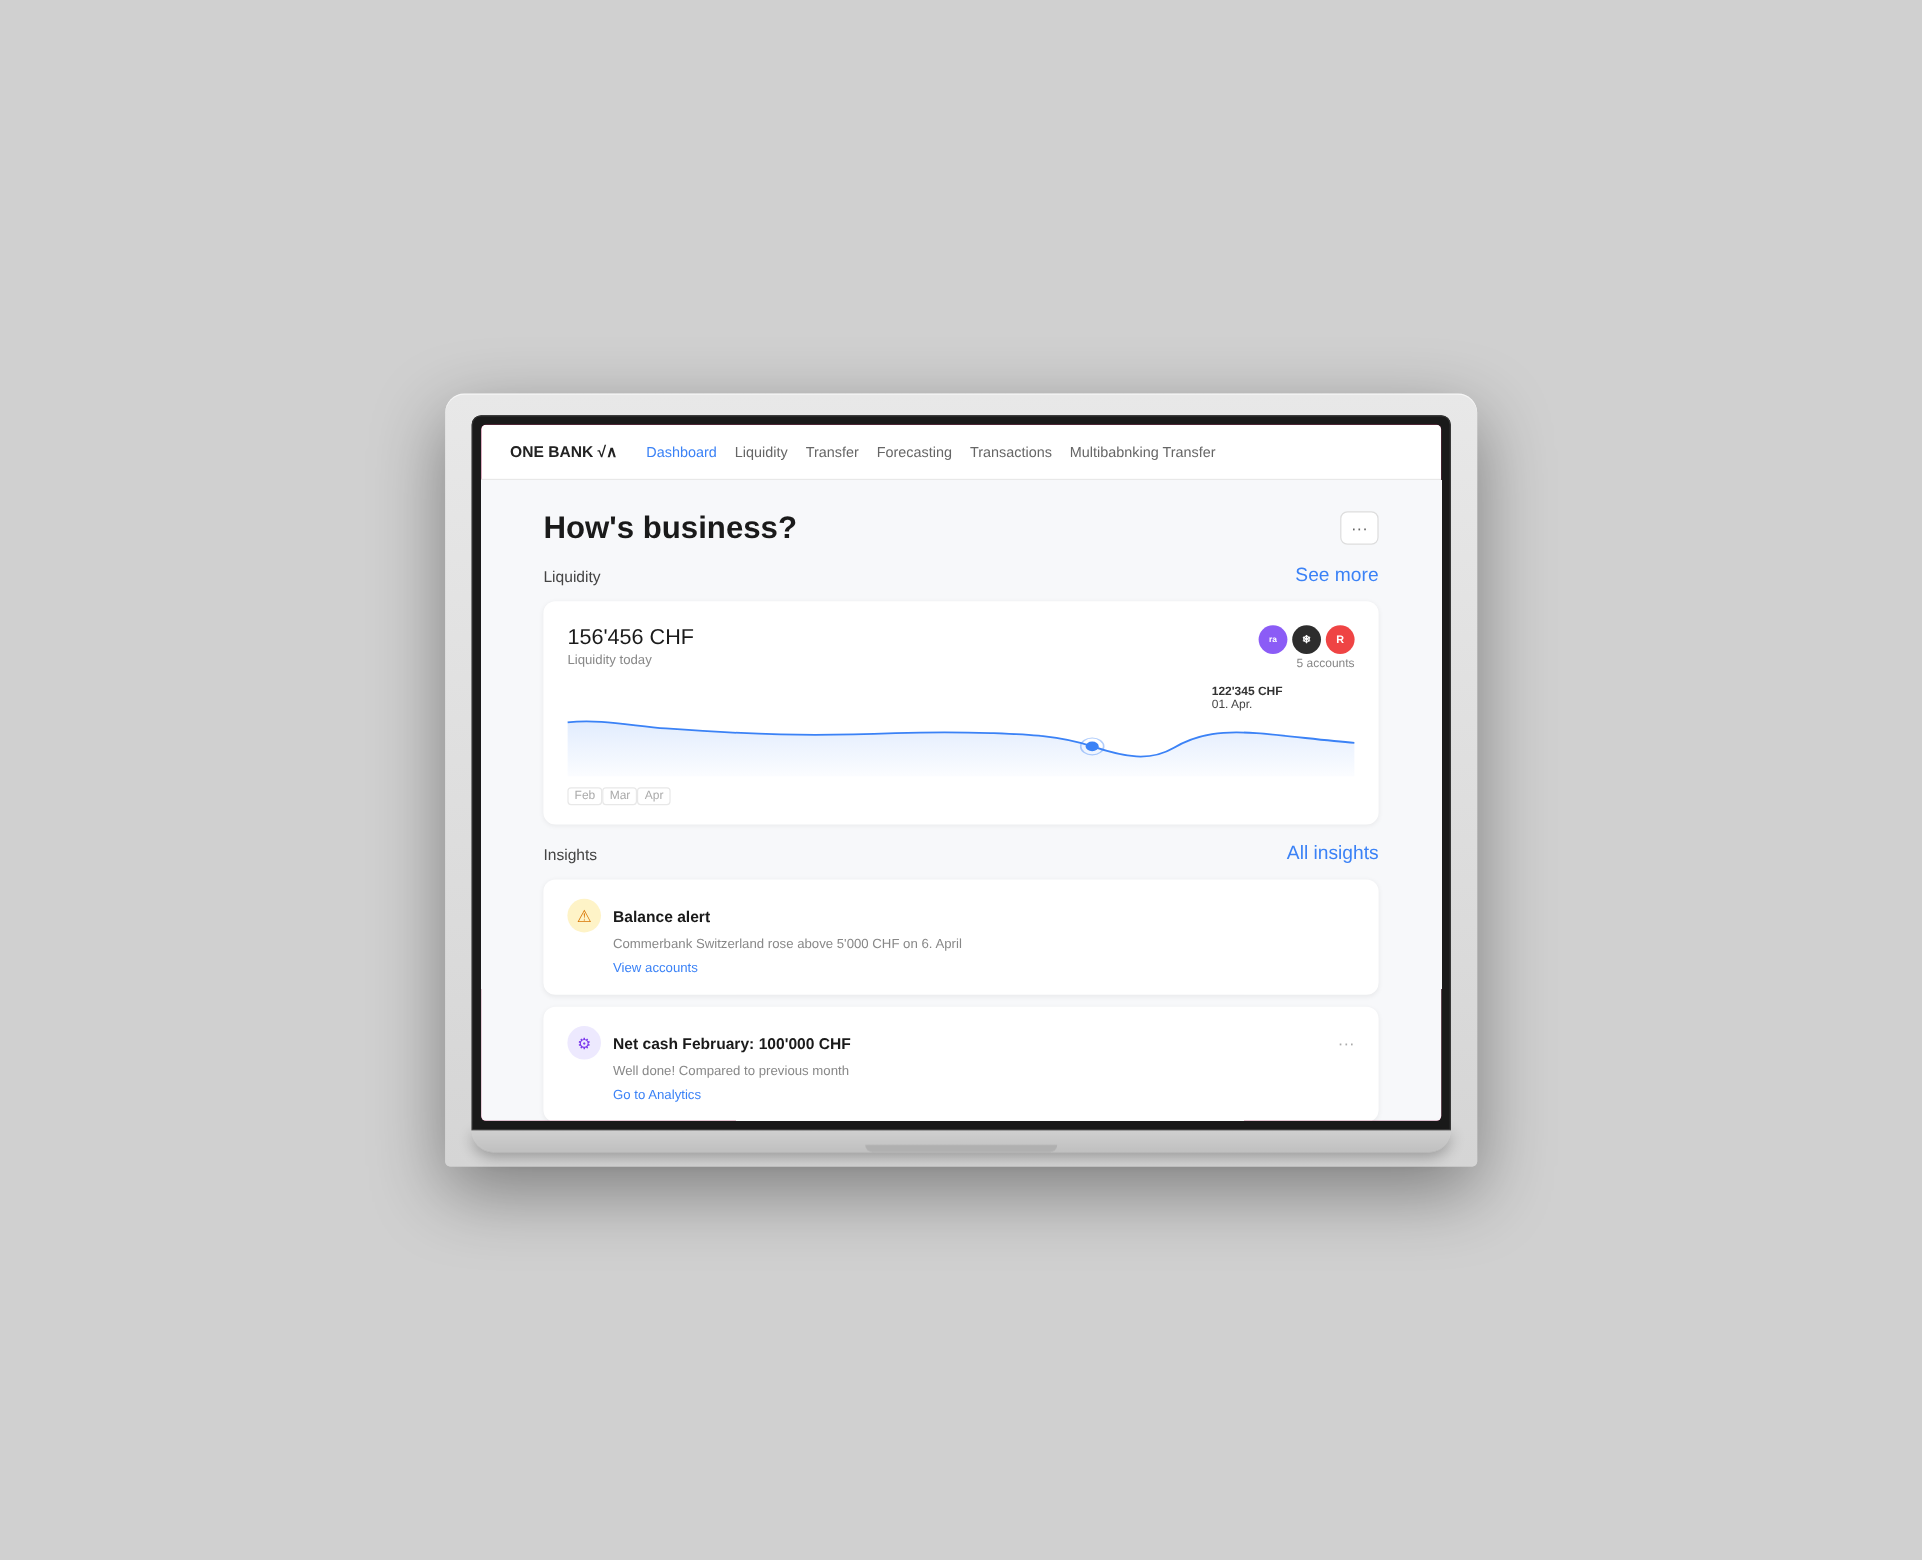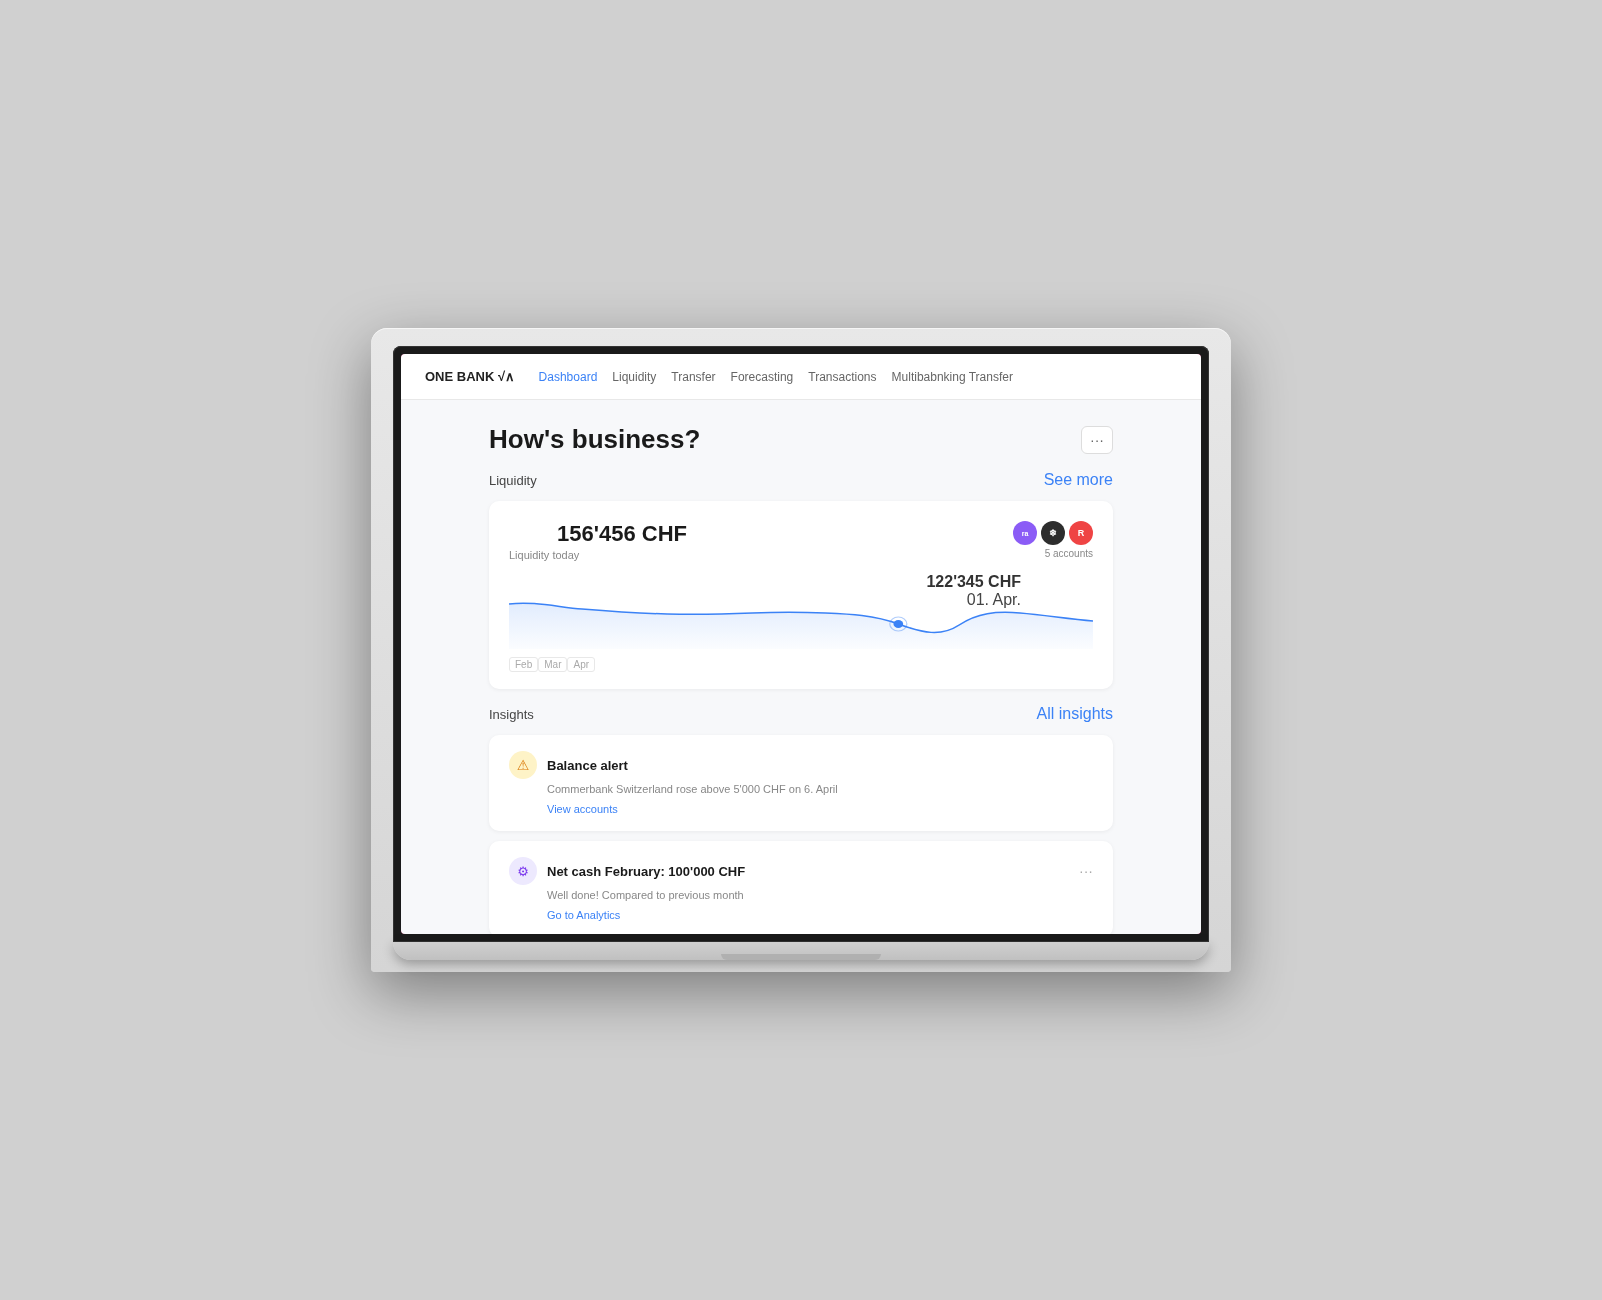--- a/index.html
+++ b/index.html
@@ -95,21 +95,21 @@
       white-space: nowrap;
     }
 
     .nav-link.active {
       color: #3b82f6;
       font-weight: 500;
     }
 
     .main-content {
       background: #f7f8fa;
-      padding: 24px 88px;
+      padding: 24px 52px;
       height: calc(100% - 46px);
       overflow-y: auto;
     }
 
     .page-header {
       display: flex;
       justify-content: space-between;
       align-items: center;
       margin-bottom: 16px;
     }
@@ -162,24 +162,23 @@
     }
 
     .liquidity-card-top {
       display: flex;
       justify-content: space-between;
       align-items: flex-start;
       margin-bottom: 8px;
     }
 
     .liquidity-amount {
-      font-size: 22px;
-      font-weight: 700;
+      font-size: 18px;
+      font-weight: 400;
       color: #1a1a1a;
-      margin-left: 48px;
     }
 
     .liquidity-label {
       font-size: 11px;
       color: #888;
       margin-top: 2px;
     }
 
     .account-avatars {
       display: flex;
@@ -218,24 +217,23 @@
     
     .chart-container {
       position: relative;
       height: 100px;
       margin-top: 8px;
     }
 
     .chart-tooltip {
       position: absolute;
       top: 4px;
-      right: 72px;
-      font-size: 16px;
+      right: 60px;
+      font-size: 10px;
       color: #444;
-      text-align: right;
     }
 
     .chart-tooltip-value {
       font-weight: 600;
       color: #333;
     }
 
     .chart-svg {
       width: 100%;
       height: 80px;

